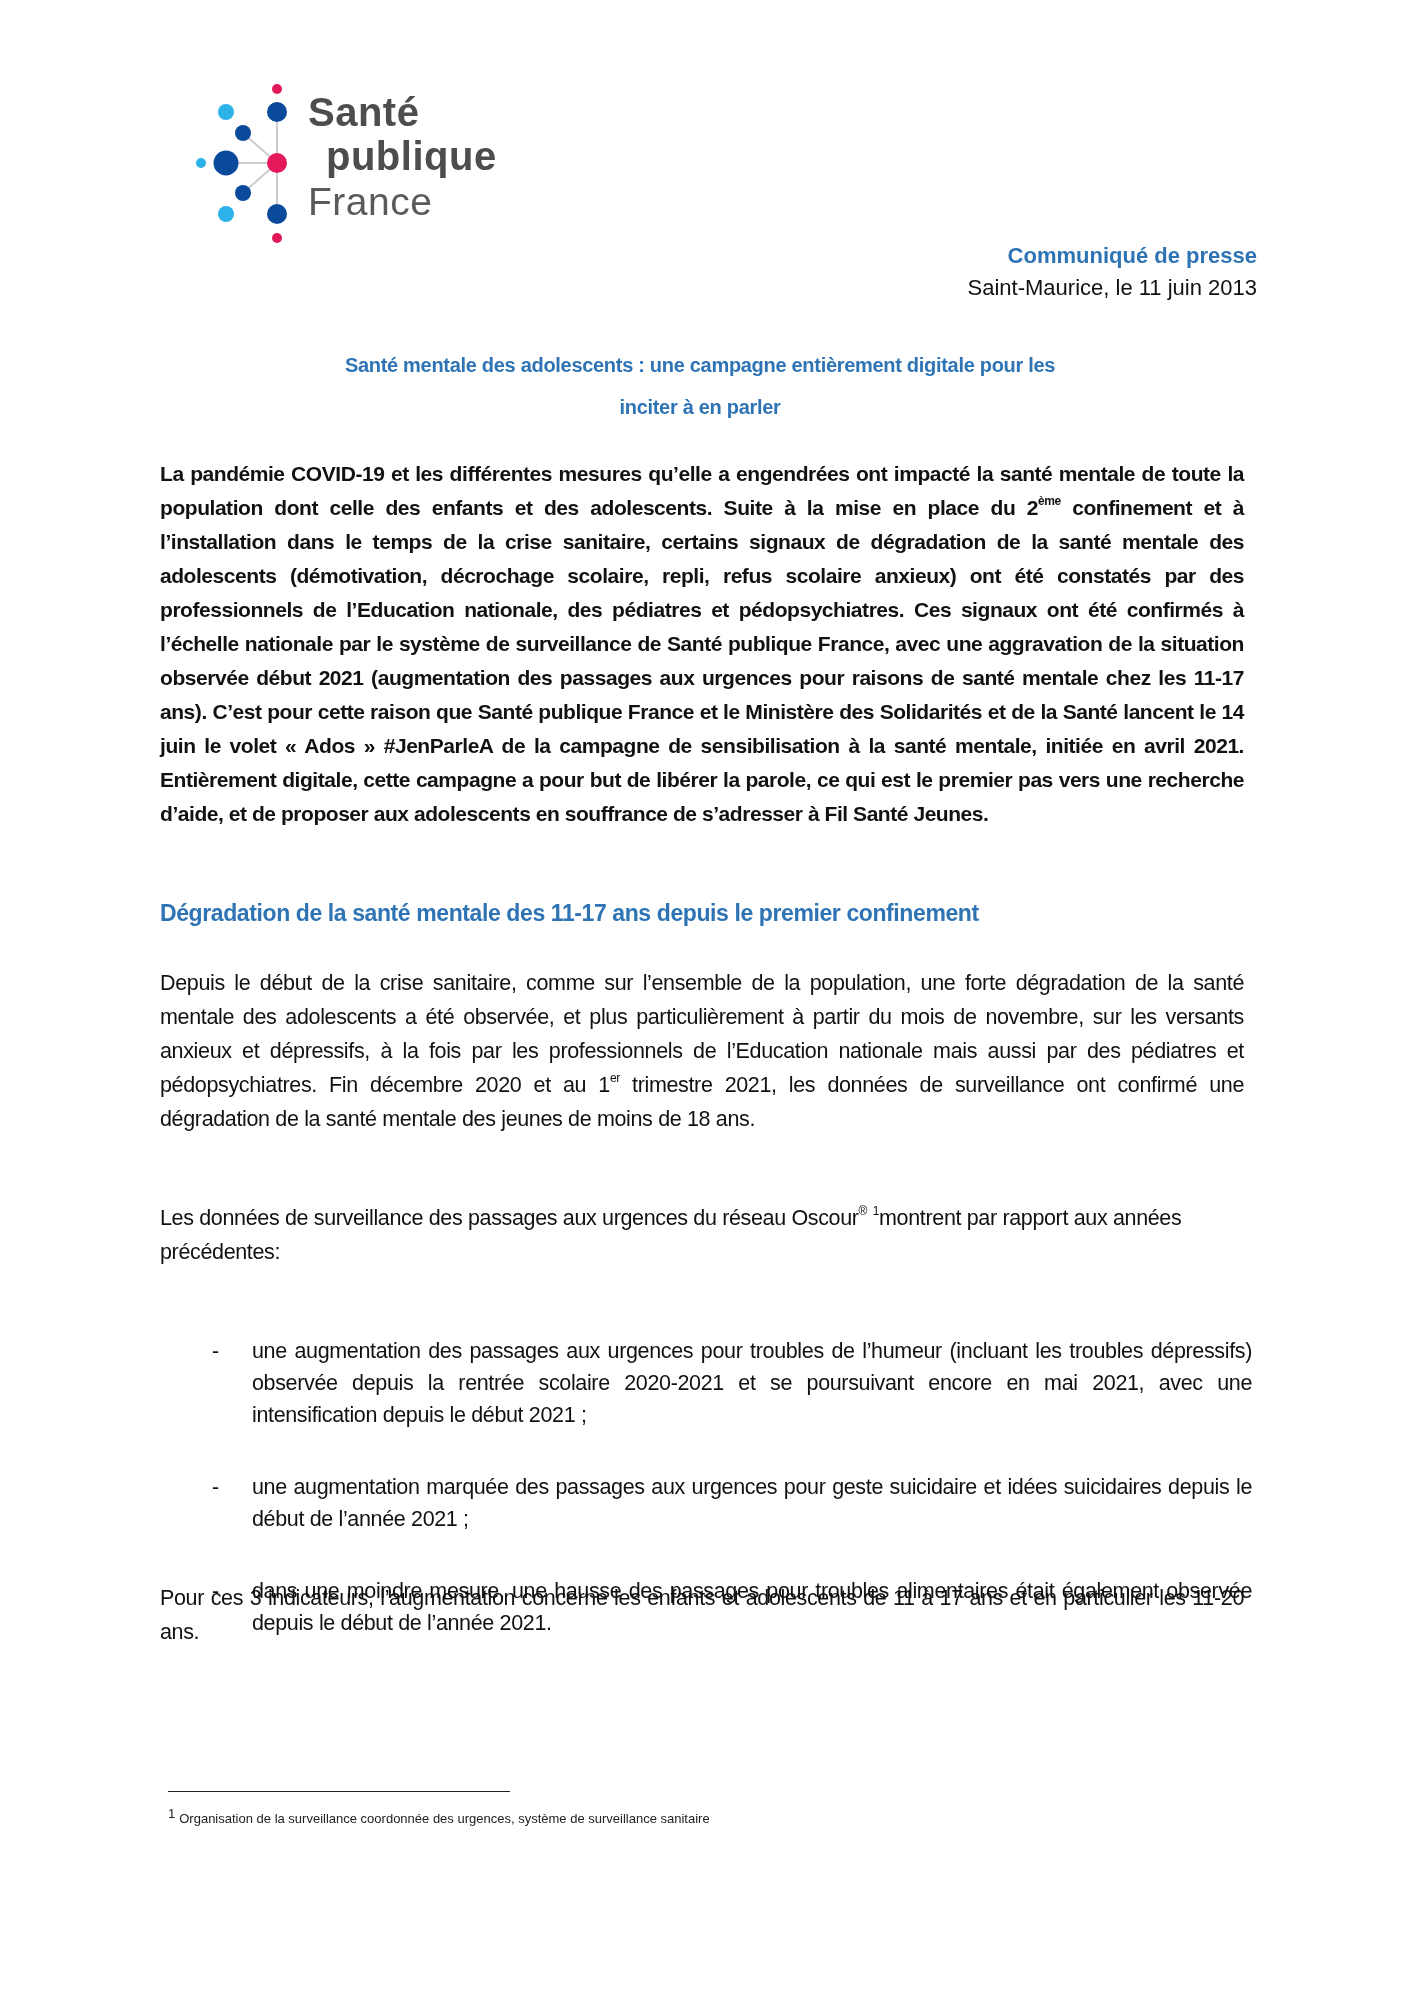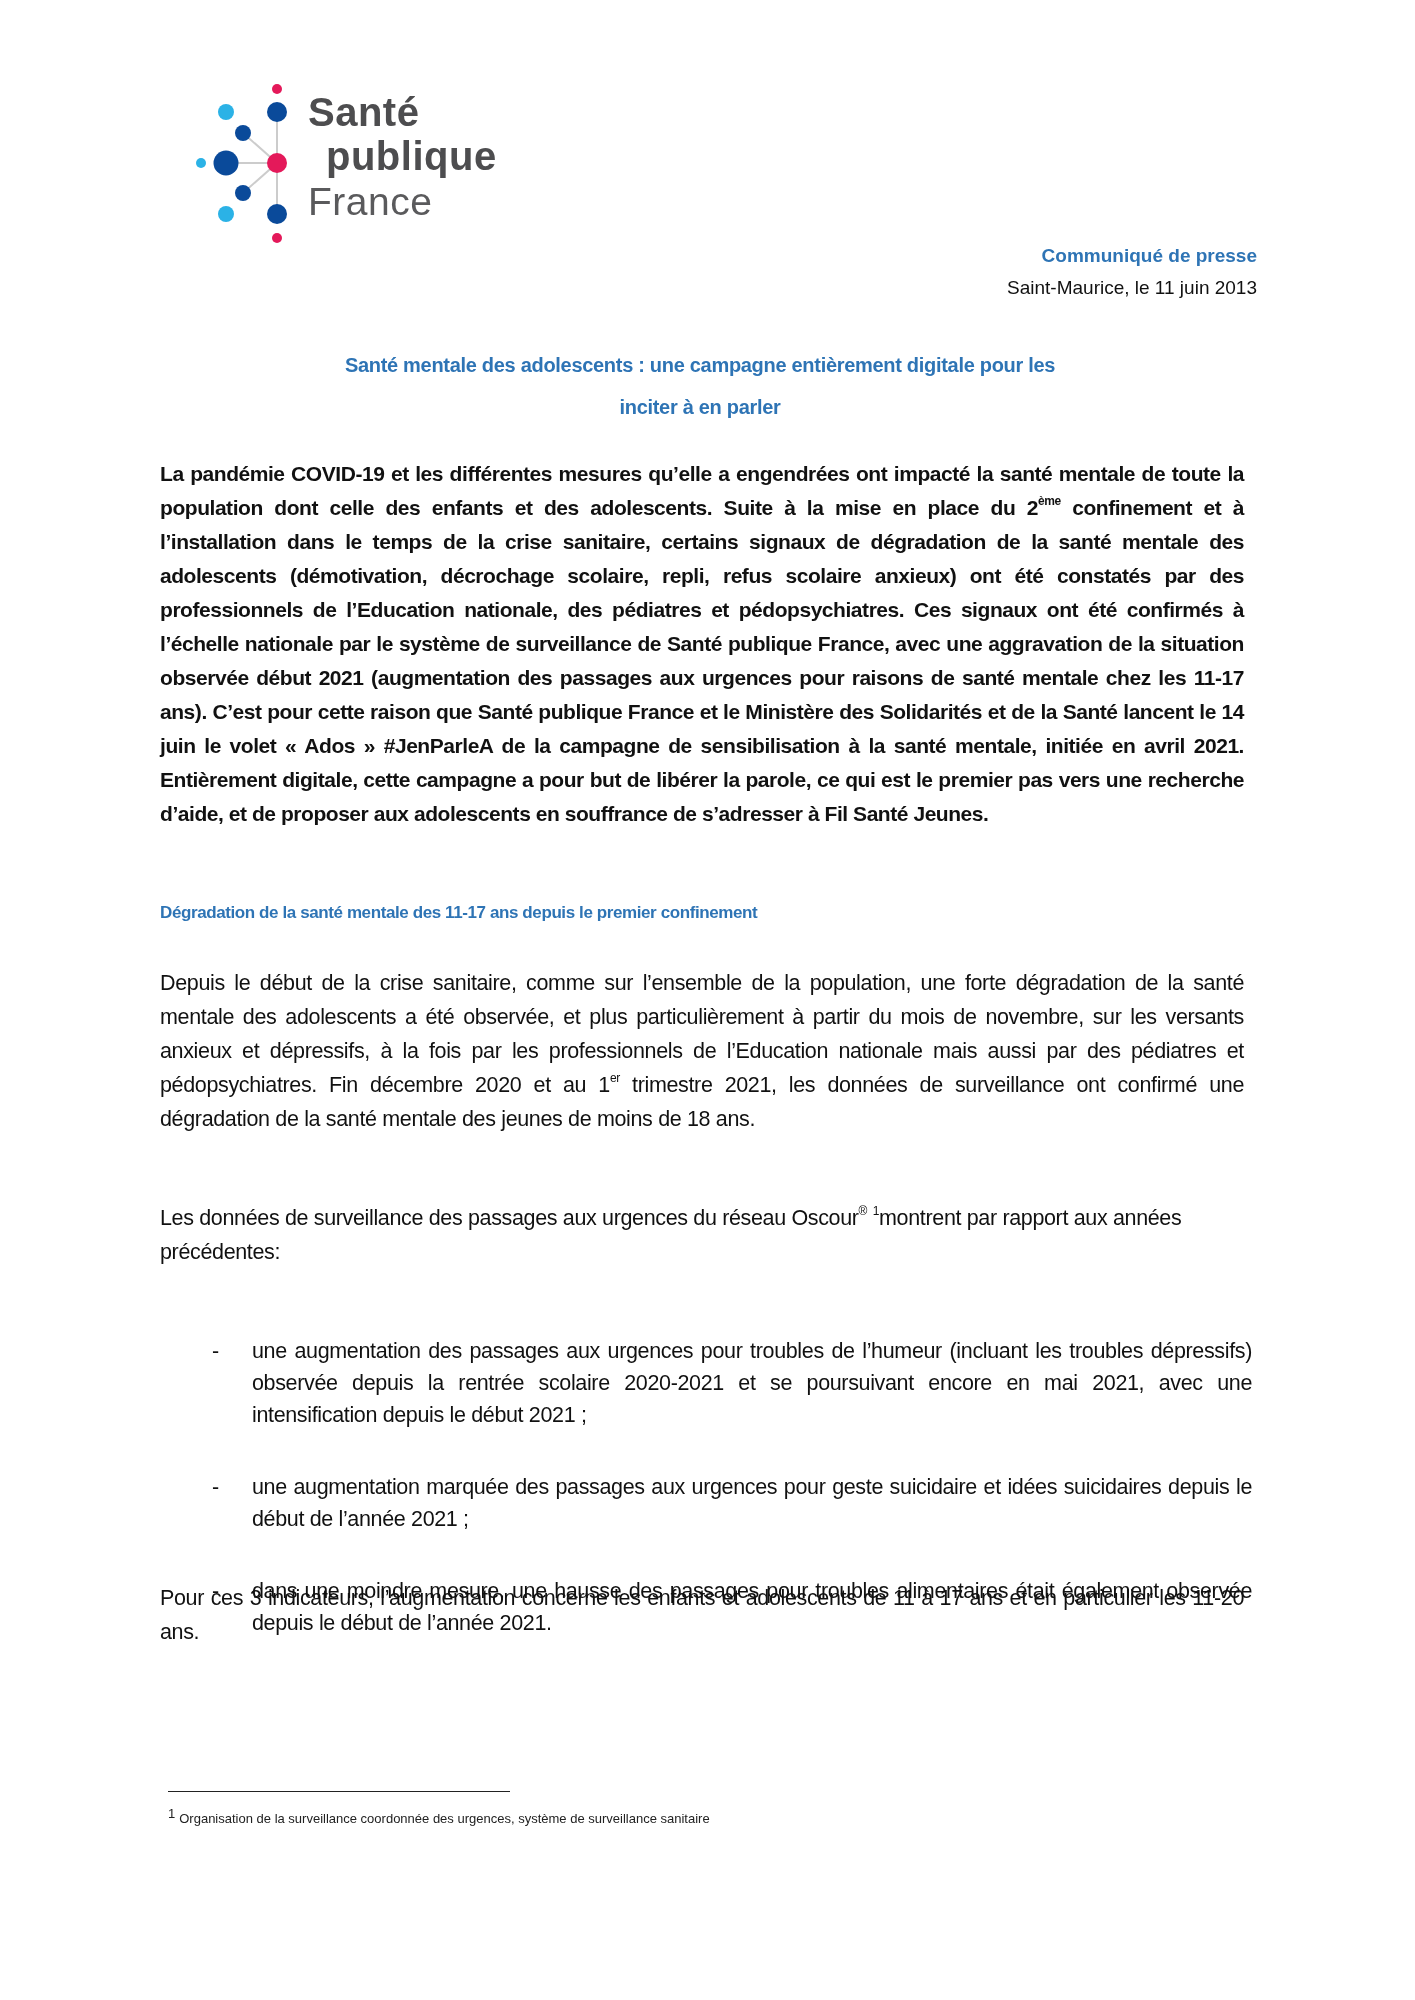--- a/index.html
+++ b/index.html
@@ -9,37 +9,37 @@
       color: #111111;
     }
     .logo { position: absolute; left: 190px; top: 80px; width: 310px; height: 170px; }
     .logo svg { position: absolute; left: 0; top: 0; }
     .logo-text { position: absolute; left: 118px; top: 12px; color: #4d4d4f; line-height: 1; }
     .logo-text .l1, .logo-text .l2 { font-weight: bold; font-size: 40px; letter-spacing: 0.5px; display: block; }
     .logo-text .l1 { margin-top: 0; }
     .logo-text .l2 { margin-top: 4px; margin-left: 18px; }
     .logo-text .l3 { font-weight: normal; font-size: 39px; display: block; margin-top: 6px; color: #5a5a5c; letter-spacing: 0.5px; }
 
-    .press { position: absolute; right: 158px; top: 240px; text-align: right; font-size: 19px; line-height: 32px; }
+    .press { position: absolute; right: 158px; top: 240px; text-align: right; font-size: 22px; line-height: 32px; }
     .press .kind { color: #2e74b5; font-weight: bold; display: block; }
     .press .place { color: #111; display: block; }
 
     .title {
       position: absolute; left: 150px; width: 1100px; top: 344px;
       text-align: center; color: #2e74b5; font-weight: bold; font-size: 20px; line-height: 42px;
       font-stretch: condensed; letter-spacing: -0.3px;
     }
 
     .content { position: absolute; left: 160px; width: 1084px; }
     .p { font-size: 21.5px; line-height: 34px; text-align: justify; margin: 0; letter-spacing: -0.35px; }
     .lead { top: 457px; font-weight: bold; }
     .lead .p { font-size: 21px; letter-spacing: -0.45px; }
     sup { font-size: 12px; line-height: 0; vertical-align: 10px; }
 
-    .h2 { top: 896px; color: #2e74b5; font-weight: bold; font-size: 17px; line-height: 34px; letter-spacing: -0.4px; }
+    .h2 { top: 896px; color: #2e74b5; font-weight: bold; font-size: 23px; line-height: 34px; letter-spacing: -0.4px; }
     .para1 { top: 966px; }
     .para2 { top: 1201px; }
     .list { position: absolute; left: 168px; width: 1084px; top: 1295px; }
     .li { position: relative; padding-left: 84px; margin-bottom: 5px; }
     .li .dash { position: absolute; left: 44px; top: 0; font-size: 21.5px; line-height: 32px; }
     .li .p { line-height: 32px; margin-top: 40px; }
     .para3 { top: 1581px; }
 
     .fn-rule { position: absolute; left: 168px; top: 1791px; width: 342px; height: 0; border-top: 1.5px solid #222; }
     .footnote { position: absolute; left: 168px; top: 1806px; font-size: 13px; color: #222; }

